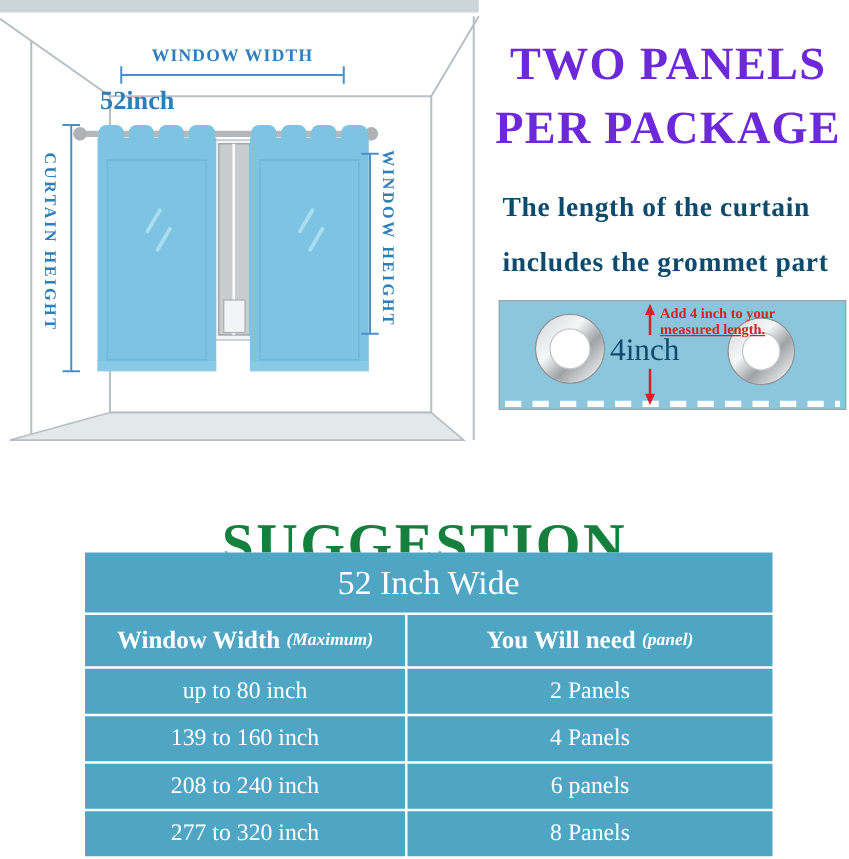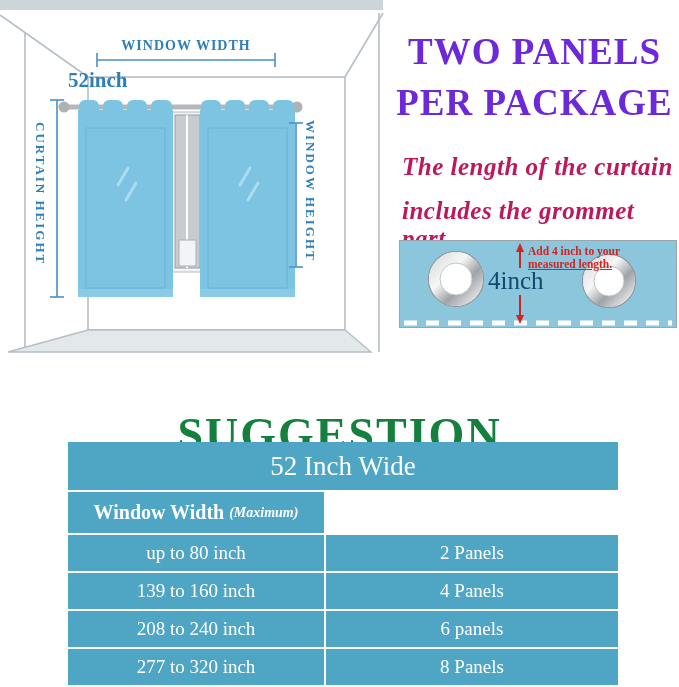--- a/index.html
+++ b/index.html
@@ -15,21 +15,21 @@
   .vert-label{
     writing-mode:vertical-rl;text-orientation:mixed;
     color:#2e7eb8;font-weight:bold;letter-spacing:2px;font-size:13px;
   }
   
   .pkg-title{
     left:390px;width:289px;text-align:center;color:#6d28d9;
     font-weight:bold;font-size:37px;letter-spacing:1px;line-height:1;
   }
   .pkg-sub{
-    left:402px;color:#be185d;font-weight:bold;font-size:25px;letter-spacing:.5px;font-style:italic;
+    left:402px;color:#0c4a6e;font-weight:bold;font-size:22px;letter-spacing:.5px;
   }
   
   #grommet-strip{
     left:399px;top:240px;width:278px;height:88px;
     background:#8cc6dc;border:1px solid #9aa6ab;box-sizing:border-box;
   }
   .red-note{
     position:absolute;left:128px;top:4px;color:#d42222;font-size:11.5px;
     line-height:13px;font-weight:bold;white-space:nowrap;
   }
@@ -128,21 +128,21 @@
       <line x1="50" y1="100" x2="64" y2="100"></line>
       <line x1="50" y1="297" x2="64" y2="297"></line>
 
       <line x1="296" y1="123" x2="296" y2="267"></line>
       <line x1="289" y1="123" x2="303" y2="123"></line>
       <line x1="289" y1="267" x2="303" y2="267"></line>
     </g>
   </svg>
 
   <div class="abs measure-label" style="left:96px;top:38px;width:180px;text-align:center;font-size:14px;">WINDOW WIDTH</div>
-  <div class="abs measure-label" style="left:68px;top:68px;font-size:21px;letter-spacing:0;">52inch</div>
+  <div class="abs measure-label" style="left:80px;top:68px;font-size:21px;letter-spacing:0;">52inch</div>
   <div class="abs vert-label" style="left:32px;top:122px;height:160px;">CURTAIN HEIGHT</div>
   <div class="abs vert-label" style="left:302px;top:120px;height:155px;">WINDOW HEIGHT</div>
 
   <div class="abs pkg-title" style="top:33px;">TWO PANELS</div>
   <div class="abs pkg-title" style="top:84px;">PER PACKAGE</div>
   <div class="abs pkg-sub" style="top:153px;">The length of the curtain</div>
   <div class="abs pkg-sub" style="top:197px;">includes the grommet  part</div>
 
   <div class="abs" id="grommet-strip">
     <svg width="276" height="106" viewBox="0 0 276 106" style="position:absolute;left:0;top:0">
@@ -187,20 +187,24 @@
 
   <div class="abs" id="suggestion-table">
     <div class="t-row">
       <div class="t-cell t-title" style="flex:1">52 Inch Wide</div>
     </div>
     <div class="t-row">
       <div class="t-cell t-head c-left">
         <span>Window Width</span>
         <span class="small-note">(Maximum)</span>
       </div>
+      <div class="t-cell t-head c-right">
+        <span>You Will need</span>
+        <span class="small-note">(panel)</span>
+      </div>
     </div>
     <div class="t-row">
       <div class="t-cell t-body c-left">up to 80 inch</div>
       <div class="t-cell t-body c-right">2 Panels</div>
     </div>
     <div class="t-row">
       <div class="t-cell t-body c-left">139 to 160 inch</div>
       <div class="t-cell t-body c-right">4 Panels</div>
     </div>
     <div class="t-row">

